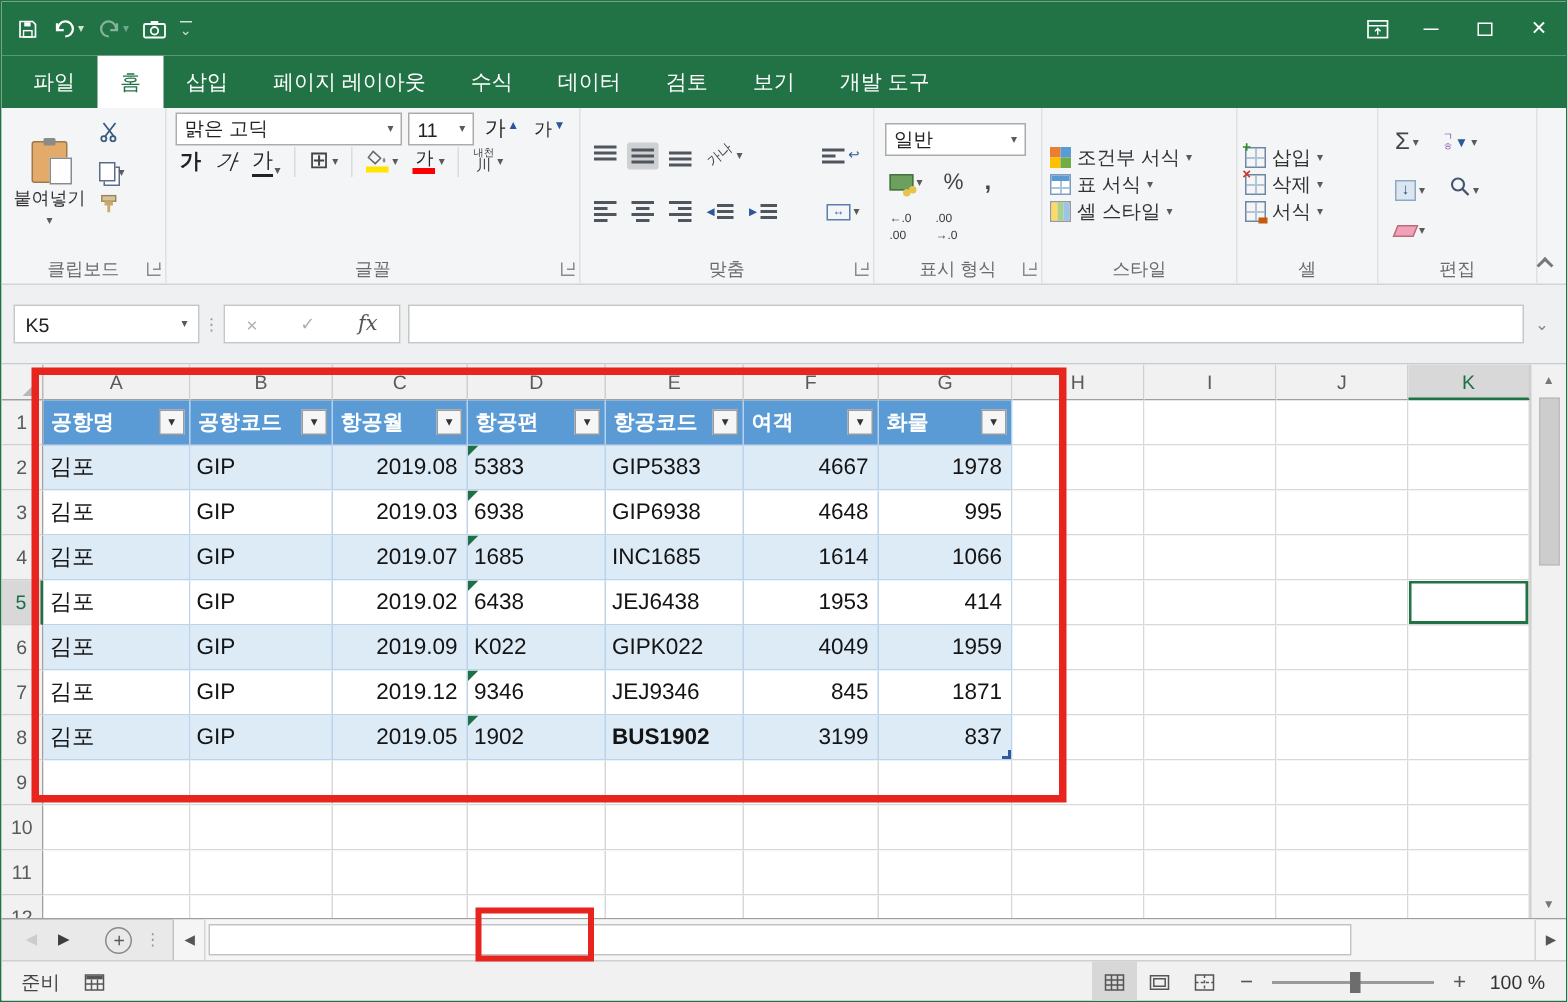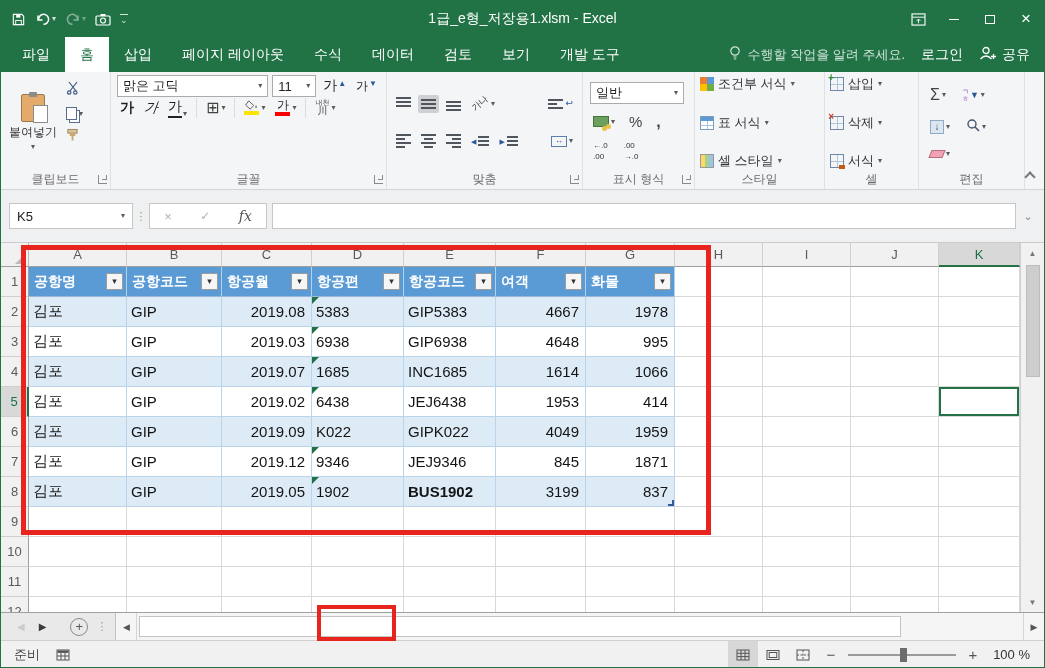--- a/index.html
+++ b/index.html
@@ -92,21 +92,21 @@
   .g-num .gc{flex-direction:column;justify-content:space-evenly;padding:0 7px}
   .nsel{width:94px}
   .money{width:16px;height:11px;background:#6ba05e;border:1px solid #47743c;position:relative}
   .money::after{content:"";position:absolute;right:-3px;bottom:-3px;width:5px;height:5px;border-radius:50%;background:#e8c34c;box-shadow:-4px 2px 0 #e8c34c}
   .pct{font-size:15px;color:#444}
   .cma{font-size:16px;font-weight:bold;color:#444;line-height:.6}
   .mini2{display:flex;flex-direction:column;font-size:8px;line-height:9px;color:#333;align-items:flex-start}
 
   
   .g-sty{width:130px}.g-cel{width:94px}.g-edit{width:106px}
-  .g-sty .gc,.g-cel .gc{flex-direction:column;justify-content:space-between;padding:0 5px}
+  .g-sty .gc,.g-cel .gc{flex-direction:column;justify-content:center;padding:0 5px}
   .srow{display:flex;align-items:center;gap:4px;font-size:13px;color:#333;white-space:nowrap}
   .ic14{width:14px;height:14px;flex:0 0 14px}
   .cf-ic{display:grid;grid-template-columns:1fr 1fr}
   .cf-ic i{display:block}
   .cf-ic i:nth-child(1){background:#ed7d31}.cf-ic i:nth-child(2){background:#5b9bd5}
   .cf-ic i:nth-child(3){background:#ffc000}.cf-ic i:nth-child(4){background:#70ad47}
   .tbl-ic{border:1px solid #7f9cbf;background:
     linear-gradient(to bottom,#5b9bd5 0 4px,rgba(0,0,0,0) 4px),
     linear-gradient(to right,rgba(0,0,0,0) 0 6px,#aac4de 6px 7px,rgba(0,0,0,0) 7px),
     linear-gradient(to bottom,rgba(0,0,0,0) 0 8px,#aac4de 8px 9px,rgba(0,0,0,0) 9px);background-color:#fff}
@@ -233,21 +233,20 @@
         <svg width="16" height="13" viewBox="0 0 16 13">
             <rect x="1" y="3" width="14" height="9" rx="1" fill="none" stroke="#fff" stroke-width="1.2"></rect>
             <circle cx="8" cy="7.5" r="2.5" fill="none" stroke="#fff" stroke-width="1.2"></circle>
             <rect x="5.5" y="1" width="5" height="2" fill="#fff"></rect>
           </svg>
       </span>
       <span class="qbtn qat-custom">
         <span>⌄</span>
       </span>
     </div>
-    <div class="title">1급_e형_저장용1.xlsm - Excel</div>
     <div class="wcontrols">
       <span class="wc">
         <svg width="15" height="13" viewBox="0 0 16 14">
             <rect x="1" y="1" width="14" height="12" fill="none" stroke="#fff" stroke-width="1.2"></rect>
             <path d="M1 4.5 h14" stroke="#fff"></path>
             <path d="M8 11 V6.5 M6 8.5 l2 -2 2 2" stroke="#fff" fill="none"></path>
           </svg>
       </span>
       <span class="wc">
           <span class="minbar"></span>
@@ -266,42 +265,20 @@
         <div class="rtab">파일</div>
         <div class="rtab active">홈</div>
         <div class="rtab">삽입</div>
         <div class="rtab">페이지 레이아웃</div>
         <div class="rtab">수식</div>
         <div class="rtab">데이터</div>
         <div class="rtab">검토</div>
         <div class="rtab">보기</div>
         <div class="rtab">개발 도구</div>
       </div>
-    <div class="tab-right">
-      <span class="tellme">
-        <span>
-          <svg width="12" height="16" viewBox="0 0 12 16">
-              <circle cx="6" cy="6" r="4.2" fill="none" stroke="#cfe3d8" stroke-width="1.2"></circle>
-              <path d="M4.5 12 h3 M4.8 14 h2.4" stroke="#cfe3d8" stroke-width="1.2"></path>
-            </svg>
-        </span>
-        <span>수행할 작업을 알려 주세요.</span>
-      </span>
-      <span class="signin">로그인</span>
-      <span class="sharebtn">
-        <span>
-          <svg width="18" height="14" viewBox="0 0 18 14">
-              <circle cx="7" cy="4.5" r="3" fill="none" stroke="#fff" stroke-width="1.3"></circle>
-              <path d="M1.5 13 q5.5 -6 11 0" fill="none" stroke="#fff" stroke-width="1.3"></path>
-              <path d="M14.5 8 v5 M12 10.5 h5" stroke="#fff" stroke-width="1.3"></path>
-            </svg>
-        </span>
-        <span>공유</span>
-      </span>
-    </div>
   </div>
 
   <div class="ribbon">
 
     <div class="rgroup g-clip">
       <div class="gc">
         <div class="paste">
           <span class="clip-icon"></span>
           <span class="plabel">붙여넣기</span>
           <span class="crt">▾</span>

